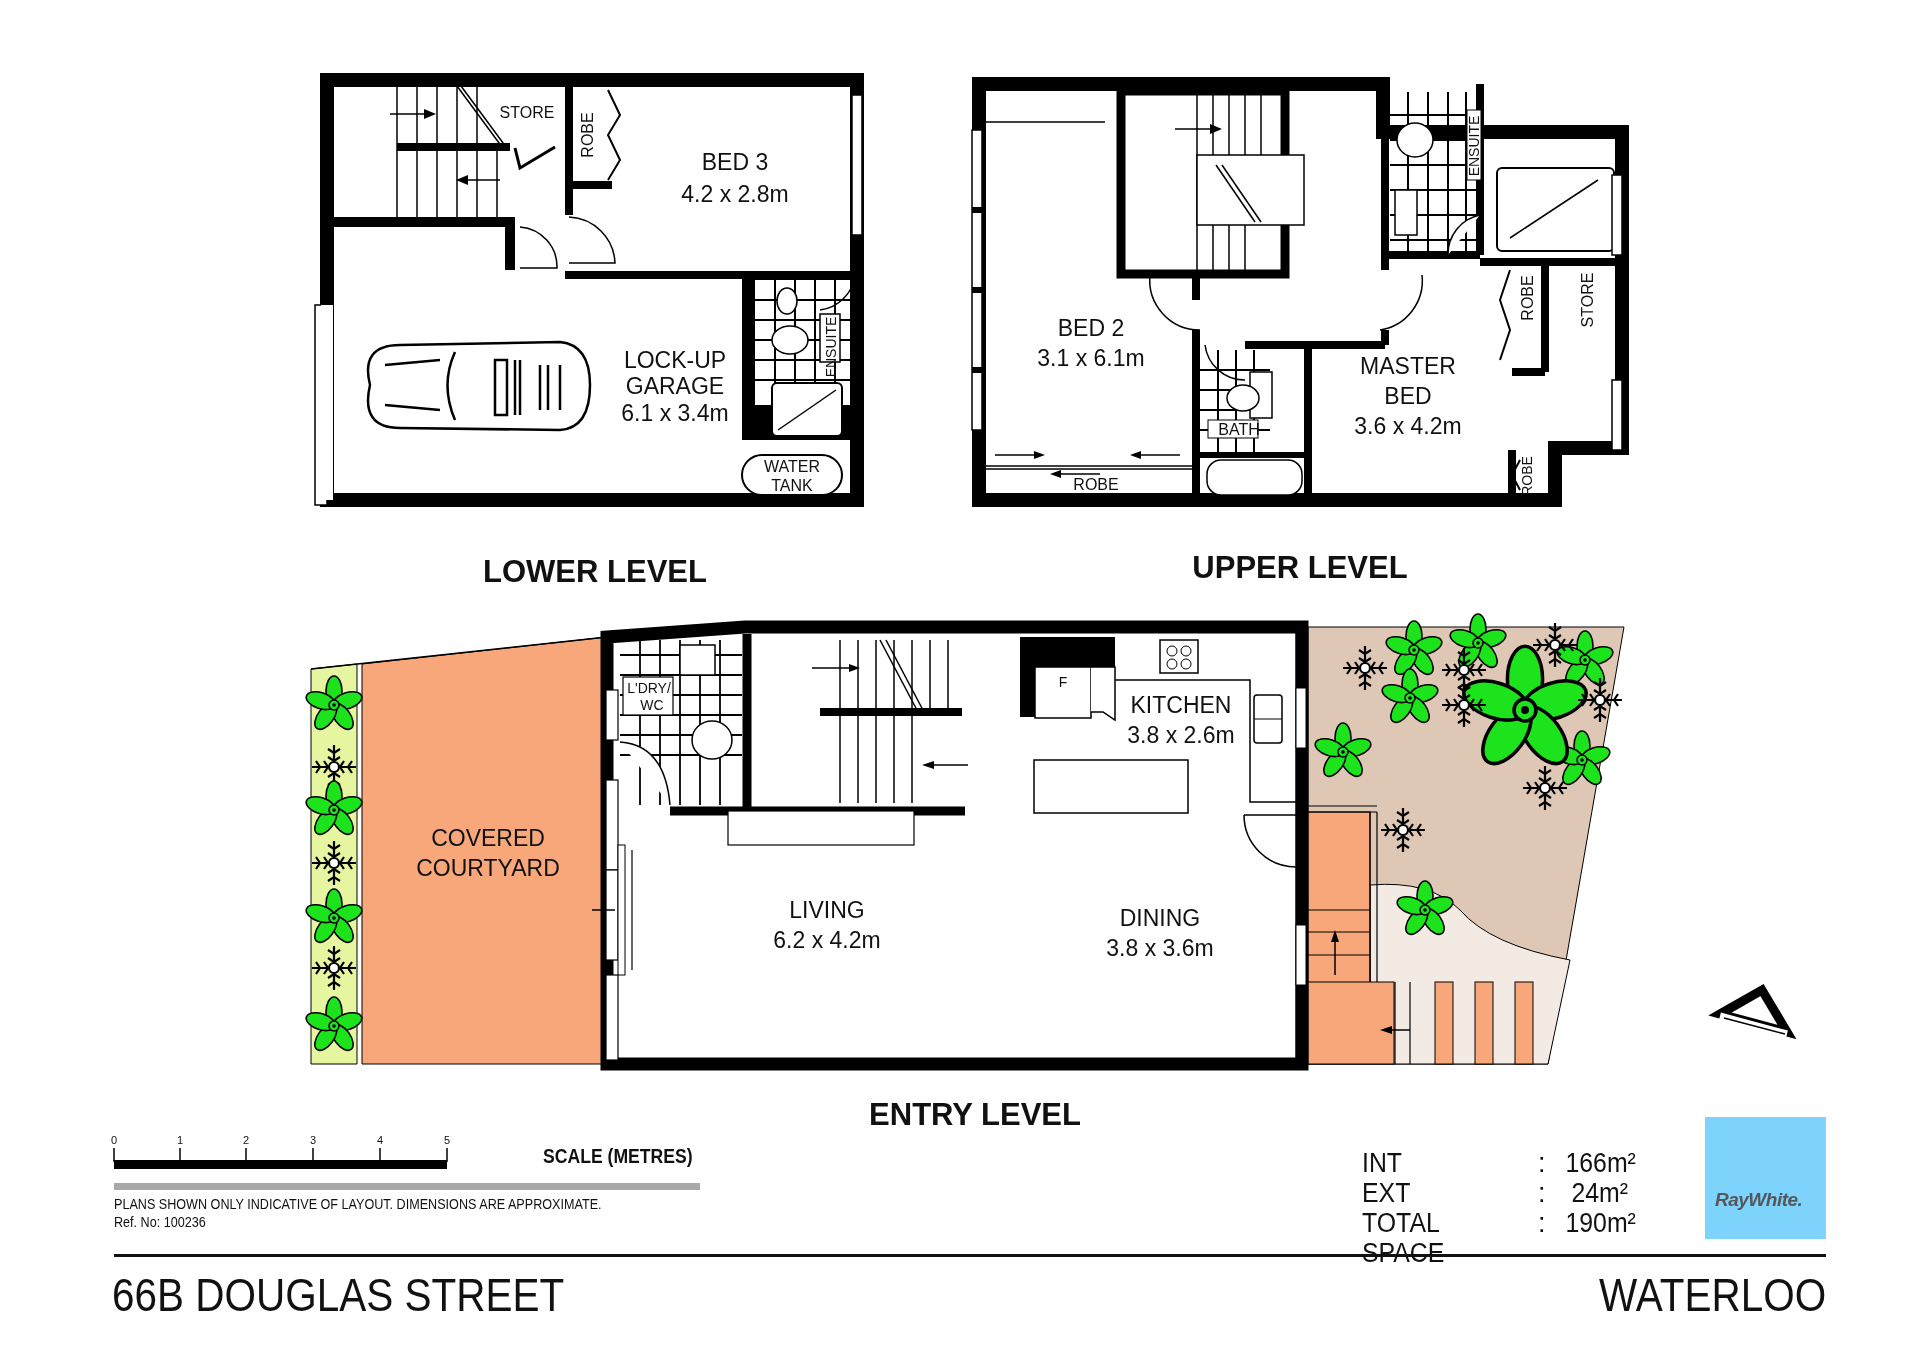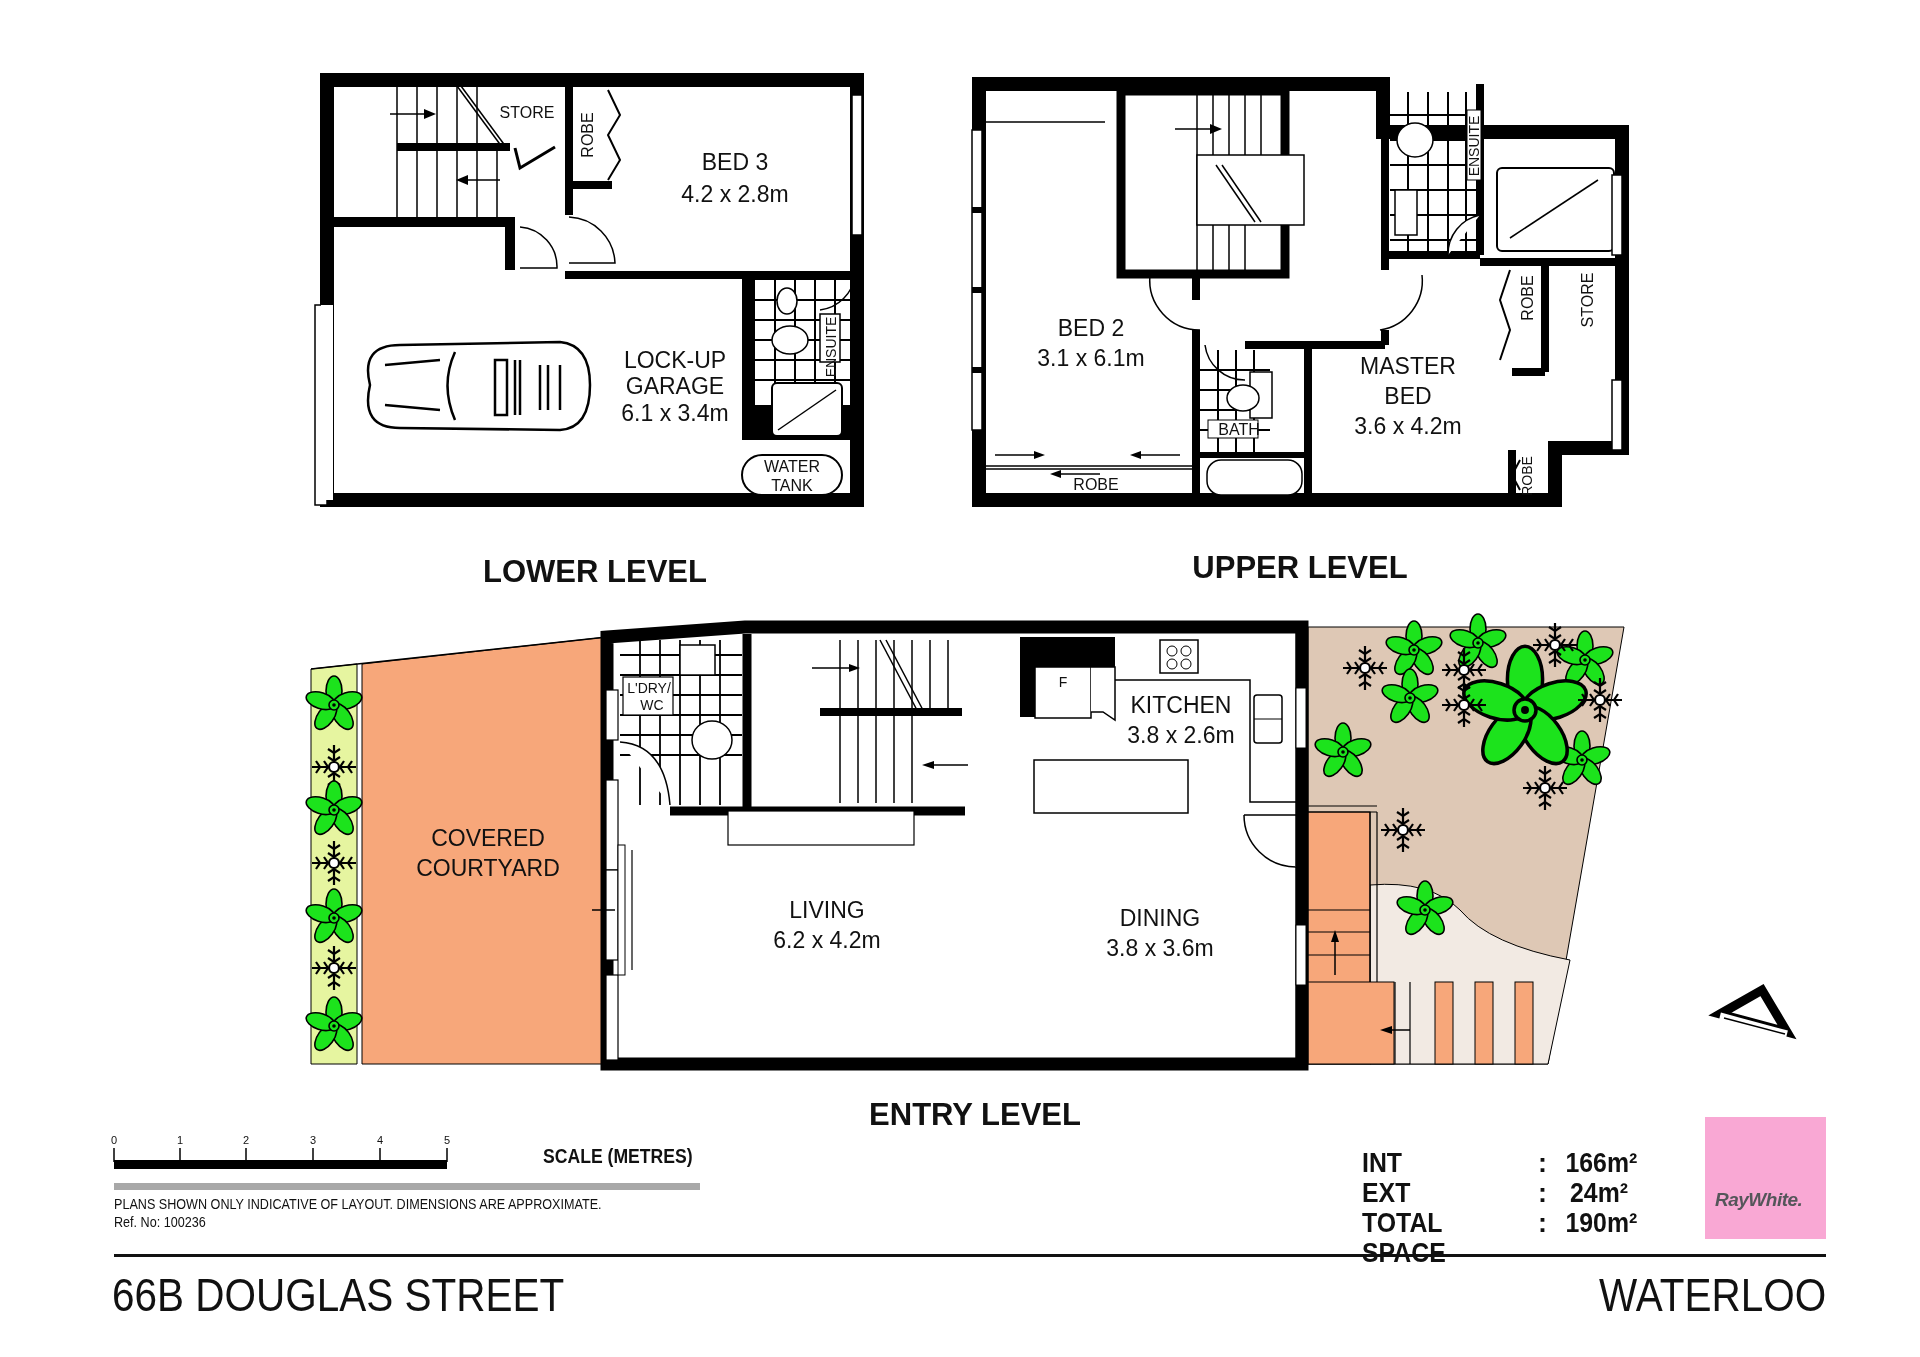--- a/index.html
+++ b/index.html
@@ -10,25 +10,25 @@
   .small { font-size:16px; }
   .tiny { font-size:14px; }
   .head { font-size:31px; font-weight:bold; }
   .html-text { position:absolute; font-family:"Liberation Sans", sans-serif; color:#111; white-space:nowrap; }
   .scale-title { left:543px; top:1145px; font-size:20px; font-weight:bold; transform:scaleX(0.88); transform-origin:left; }
   .disclaimer { left:114px; top:1196px; font-size:14px; transform:scaleX(0.9); transform-origin:left; }
   .refno { left:114px; top:1214px; font-size:14px; transform:scaleX(0.9); transform-origin:left; }
   .addr { left:112px; top:1268px; font-size:46px; transform:scaleX(0.88); transform-origin:left; }
   .suburb { right:94px; top:1268px; font-size:46px; transform:scaleX(0.88); transform-origin:right; }
   .area-table { position:absolute; left:1362px; top:1148px; font-size:27px; line-height:30px; }
-  .area-row { display:flex;font-weight:bold; }
+  .area-row { display:flex; }
   .area-k { width:176px; transform:scaleX(0.92); transform-origin:left; }
   .area-c { width:22px; }
   .area-v { width:68px; text-align:right; transform:scaleX(0.92); transform-origin:right; }
-  .logo { position:absolute; left:1705px; top:1117px; width:121px; height:122px; background:#f9a8d4; }
+  .logo { position:absolute; left:1705px; top:1117px; width:121px; height:122px; background:#7dd3fc; }
   .logo-text { position:absolute; left:10px; bottom:28px; font-size:19px; font-weight:bold; font-style:italic; color:#55565a; letter-spacing:-0.5px; }
   .rule { position:absolute; left:114px; top:1254px; width:1712px; height:3px; background:#111; }
   .grey-bar { position:absolute; left:114px; top:1183px; width:586px; height:7px; background:#a8a8a8; }
 </style>
 </head>
 <body>
 
 <svg id="plan" viewBox="0 0 1920 1357" xmlns="http://www.w3.org/2000/svg">
   <defs>
     <g id="leafy">

